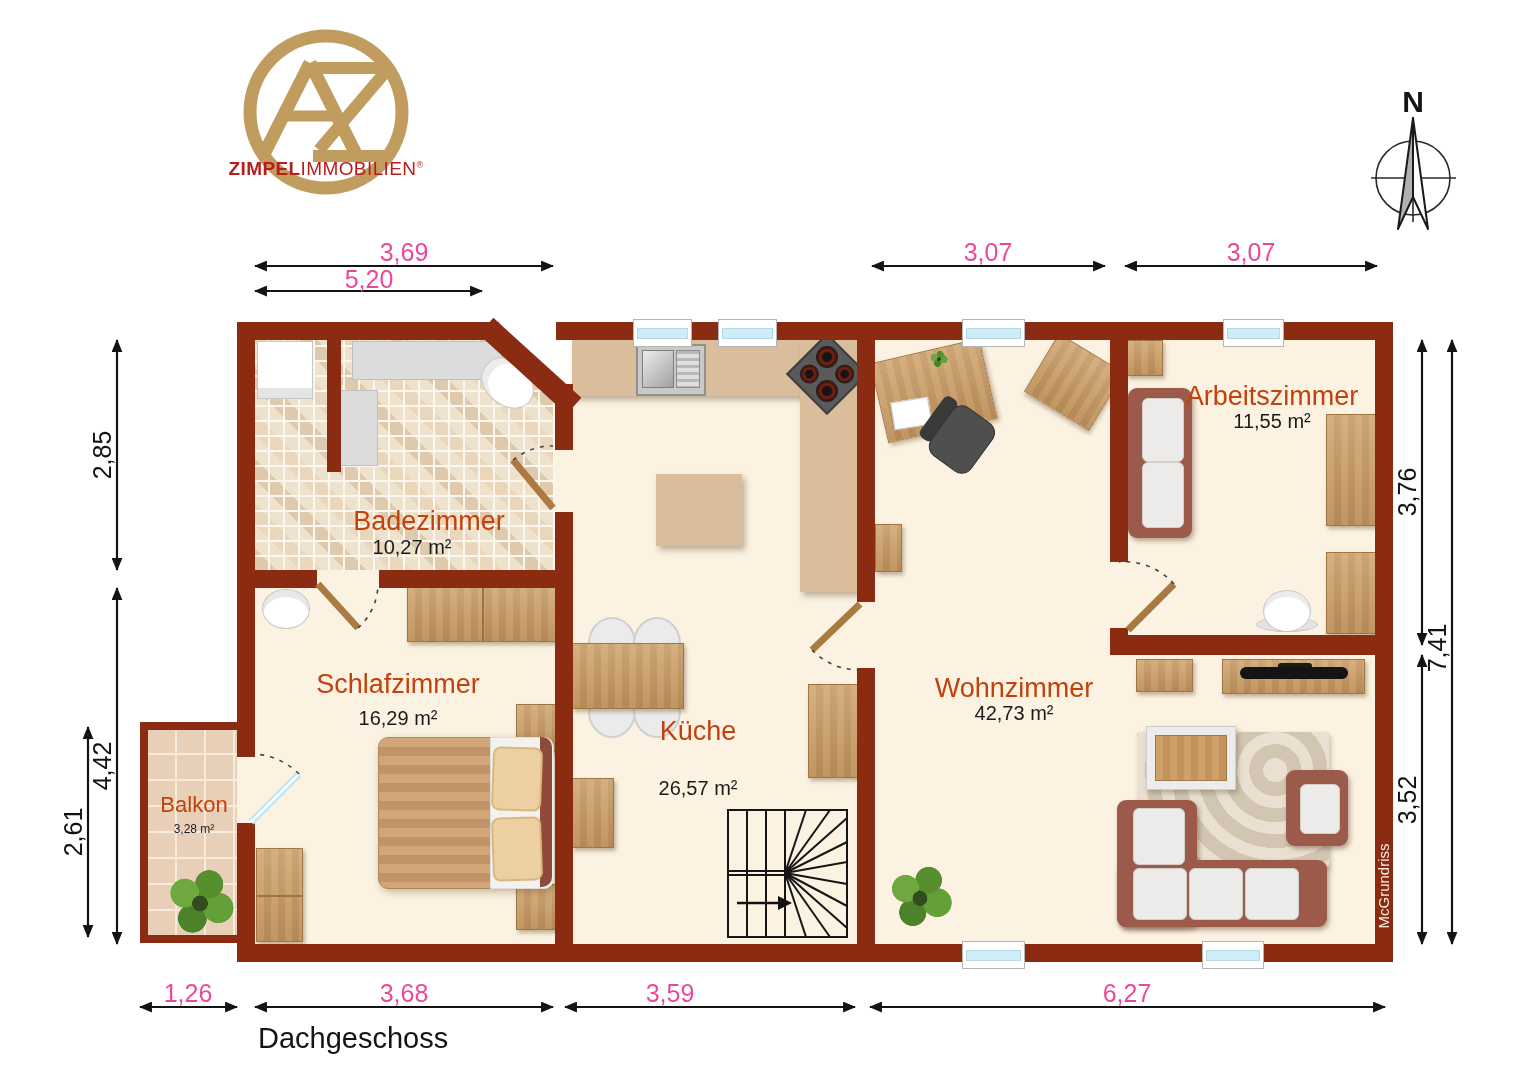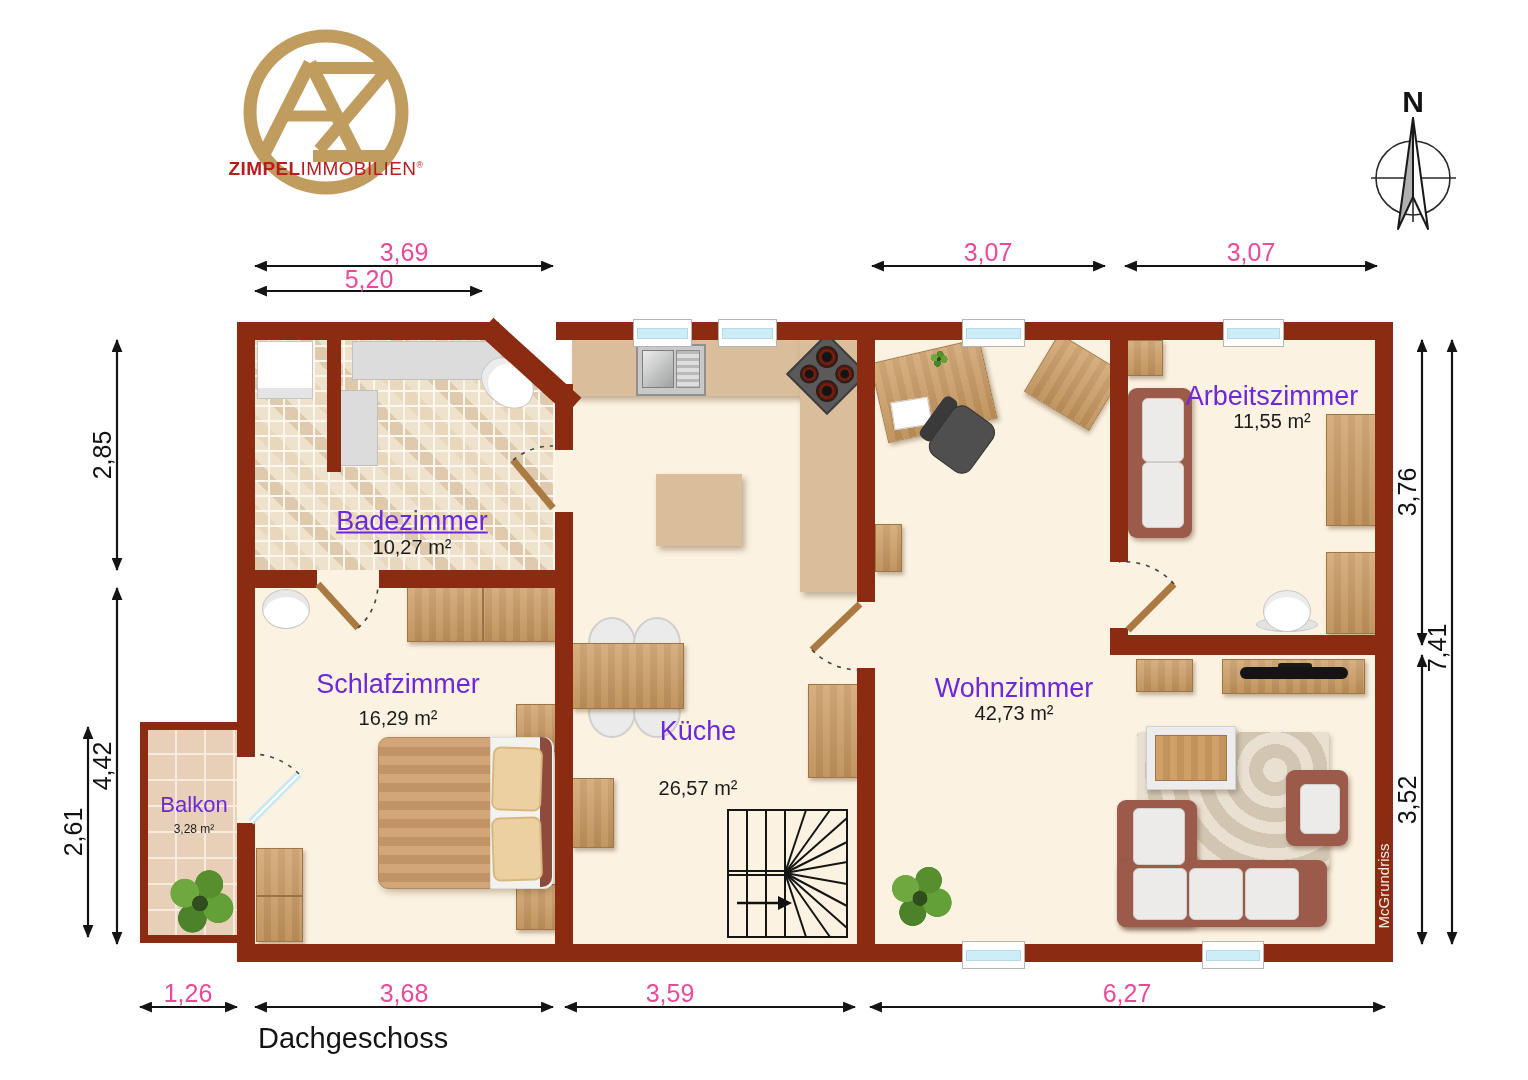--- a/index.html
+++ b/index.html
@@ -33,21 +33,21 @@
     radial-gradient(circle at 30% 38%, #6fa83f 0 20%, rgba(0,0,0,0) 21%),
     radial-gradient(circle at 62% 26%, #578f2e 0 19%, rgba(0,0,0,0) 20%),
     radial-gradient(circle at 74% 58%, #64a038 0 21%, rgba(0,0,0,0) 22%),
     radial-gradient(circle at 40% 72%, #4c822a 0 20%, rgba(0,0,0,0) 21%),
     radial-gradient(circle at 55% 46%, #3c711f 0 26%, rgba(0,0,0,0) 27%);}
   .burner{position:absolute;border-radius:50%;border:1px solid #222;
     background:radial-gradient(circle at 50% 50%, #141414 0 30%, #7e2212 45%, #351008 72%, #262626 100%);}
   .rug{position:absolute;border-radius:4px;background-color:#d8cdbc;
     background-image:repeating-radial-gradient(circle at 72% 28%, #e9e0d1 0 12px, #d2c6b2 12px 26px);
     box-shadow:2px 3px 5px rgba(90,70,40,.3);}
-  .rlabel{position:absolute;transform:translate(-50%,-50%);font-size:27px;color:#6d28d9;white-space:nowrap;z-index:60;}
+  .rlabel{position:absolute;transform:translate(-50%,-50%);font-size:27px;color:#c2410c;white-space:nowrap;z-index:60;}
   .rarea{position:absolute;transform:translate(-50%,-50%);font-size:20px;color:#1b1b1b;white-space:nowrap;z-index:60;}
   .rlabel.sm{font-size:22px;} .rarea.sm{font-size:12px;}
   .dim{position:absolute;transform:translate(-50%,-50%);font-size:25px;color:#ec4899;white-space:nowrap;z-index:60;}
   .dimv{position:absolute;transform:translate(-50%,-50%) rotate(-90deg);font-size:25px;color:#111;white-space:nowrap;z-index:60;}
   .overlay{position:absolute;left:0;top:0;z-index:50;}
   .leafW{stroke:#aa7a42;stroke-width:7;}
   .leafG{stroke:#c6e6f2;stroke-width:7;}
   .arc{fill:none;stroke:#444;stroke-width:1.6;stroke-dasharray:4 6;}
   .sline{stroke:#151515;stroke-width:2;fill:none;}
   .dimline{stroke:#141414;stroke-width:2.2;}
@@ -292,21 +292,21 @@
       <line class="dimline" x1="565" y1="1007" x2="855" y2="1007" marker-start="url(#ah)" marker-end="url(#ah)"></line>
       <line class="dimline" x1="870" y1="1007" x2="1385" y2="1007" marker-start="url(#ah)" marker-end="url(#ah)"></line>
     </g>
   </svg>
 
   <div class="logo-text">
     <span class="b">ZIMPEL</span><span>IMMOBILIEN</span><span class="r">®</span>
   </div>
   <div class="north-label" style="left:1413px;top:102px;">N</div>
 
-  <div class="rlabel" style="left:412px;top:521px;text-decoration:underline;">Badezimmer</div>
+  <div class="rlabel" style="left:429px;top:521px;">Badezimmer</div>
   <div class="rarea" style="left:412px;top:547px;">10,27 m²</div>
   <div class="rlabel" style="left:398px;top:684px;">Schlafzimmer</div>
   <div class="rarea" style="left:398px;top:710px;margin-top:8px;">16,29 m²</div>
   <div class="rlabel" style="left:698px;top:731px;">Küche</div>
   <div class="rarea" style="left:698px;top:788px;">26,57 m²</div>
   <div class="rlabel" style="left:1014px;top:688px;">Wohnzimmer</div>
   <div class="rarea" style="left:1014px;top:713px;">42,73 m²</div>
   <div class="rlabel" style="left:1272px;top:396px;">Arbeitszimmer</div>
   <div class="rarea" style="left:1272px;top:421px;">11,55 m²</div>
   <div class="rlabel sm" style="left:194px;top:805px;">Balkon</div>

